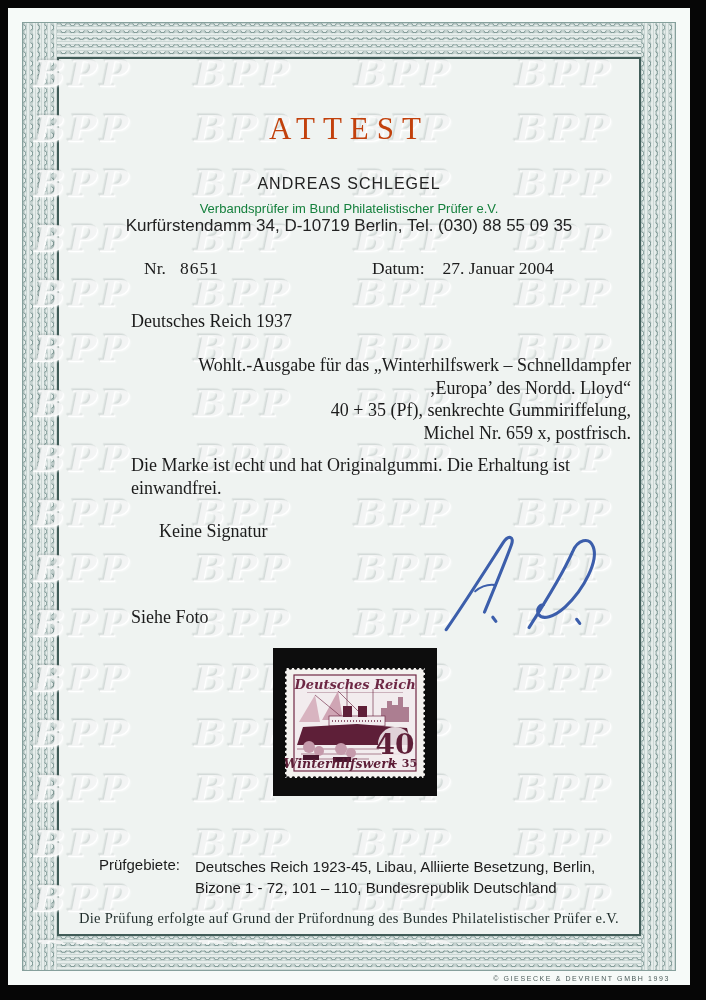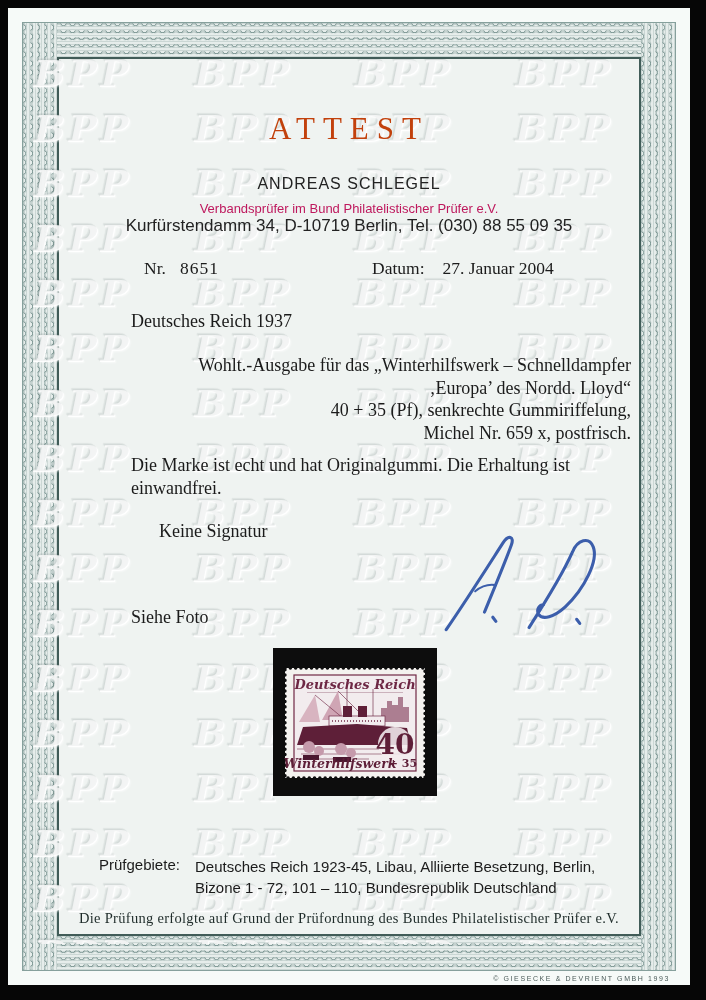--- a/index.html
+++ b/index.html
@@ -32,21 +32,21 @@
     font-size:38px;line-height:55px;word-spacing:46px;letter-spacing:3px;
     color:rgba(92,112,107,0.065);
     text-shadow:1px 1px 0 rgba(255,255,255,0.9),2px 2px 2px rgba(255,255,255,0.55),-1px -1px 1px rgba(70,90,85,0.10);
     user-select:none;}
   .content{position:absolute;inset:0;z-index:1;color:#1b1b1b;}
   .abs{position:absolute;}
   .title{left:0;right:0;top:52px;text-align:center;font-size:31px;letter-spacing:8px;color:#c2410c;}
   .name{left:0;right:0;top:116px;text-align:center;font-family:"Liberation Sans",sans-serif;
         font-size:16px;letter-spacing:1px;color:#222;}
   .role{left:0;right:0;top:142px;text-align:center;font-family:"Liberation Sans",sans-serif;
-        font-size:13px;color:#be185d;}
+        font-size:13px;color:#15803d;}
   .address{left:0;right:0;top:157px;text-align:center;font-family:"Liberation Sans",sans-serif;
         font-size:17px;color:#222;}
   .meta-row{left:0;right:0;top:199px;font-size:17.5px;}
   .nr{position:absolute;left:85px;}
   .nr .val{margin-left:14px;letter-spacing:1px;}
   .datum{position:absolute;left:313px;}
   .datum .val{margin-left:18px;}
   .bodyblock{font-size:18px;line-height:22.5px;}
   .heading{left:72px;top:251px;}
   .para1{left:72px;top:295px;width:500px;text-align:right;}

